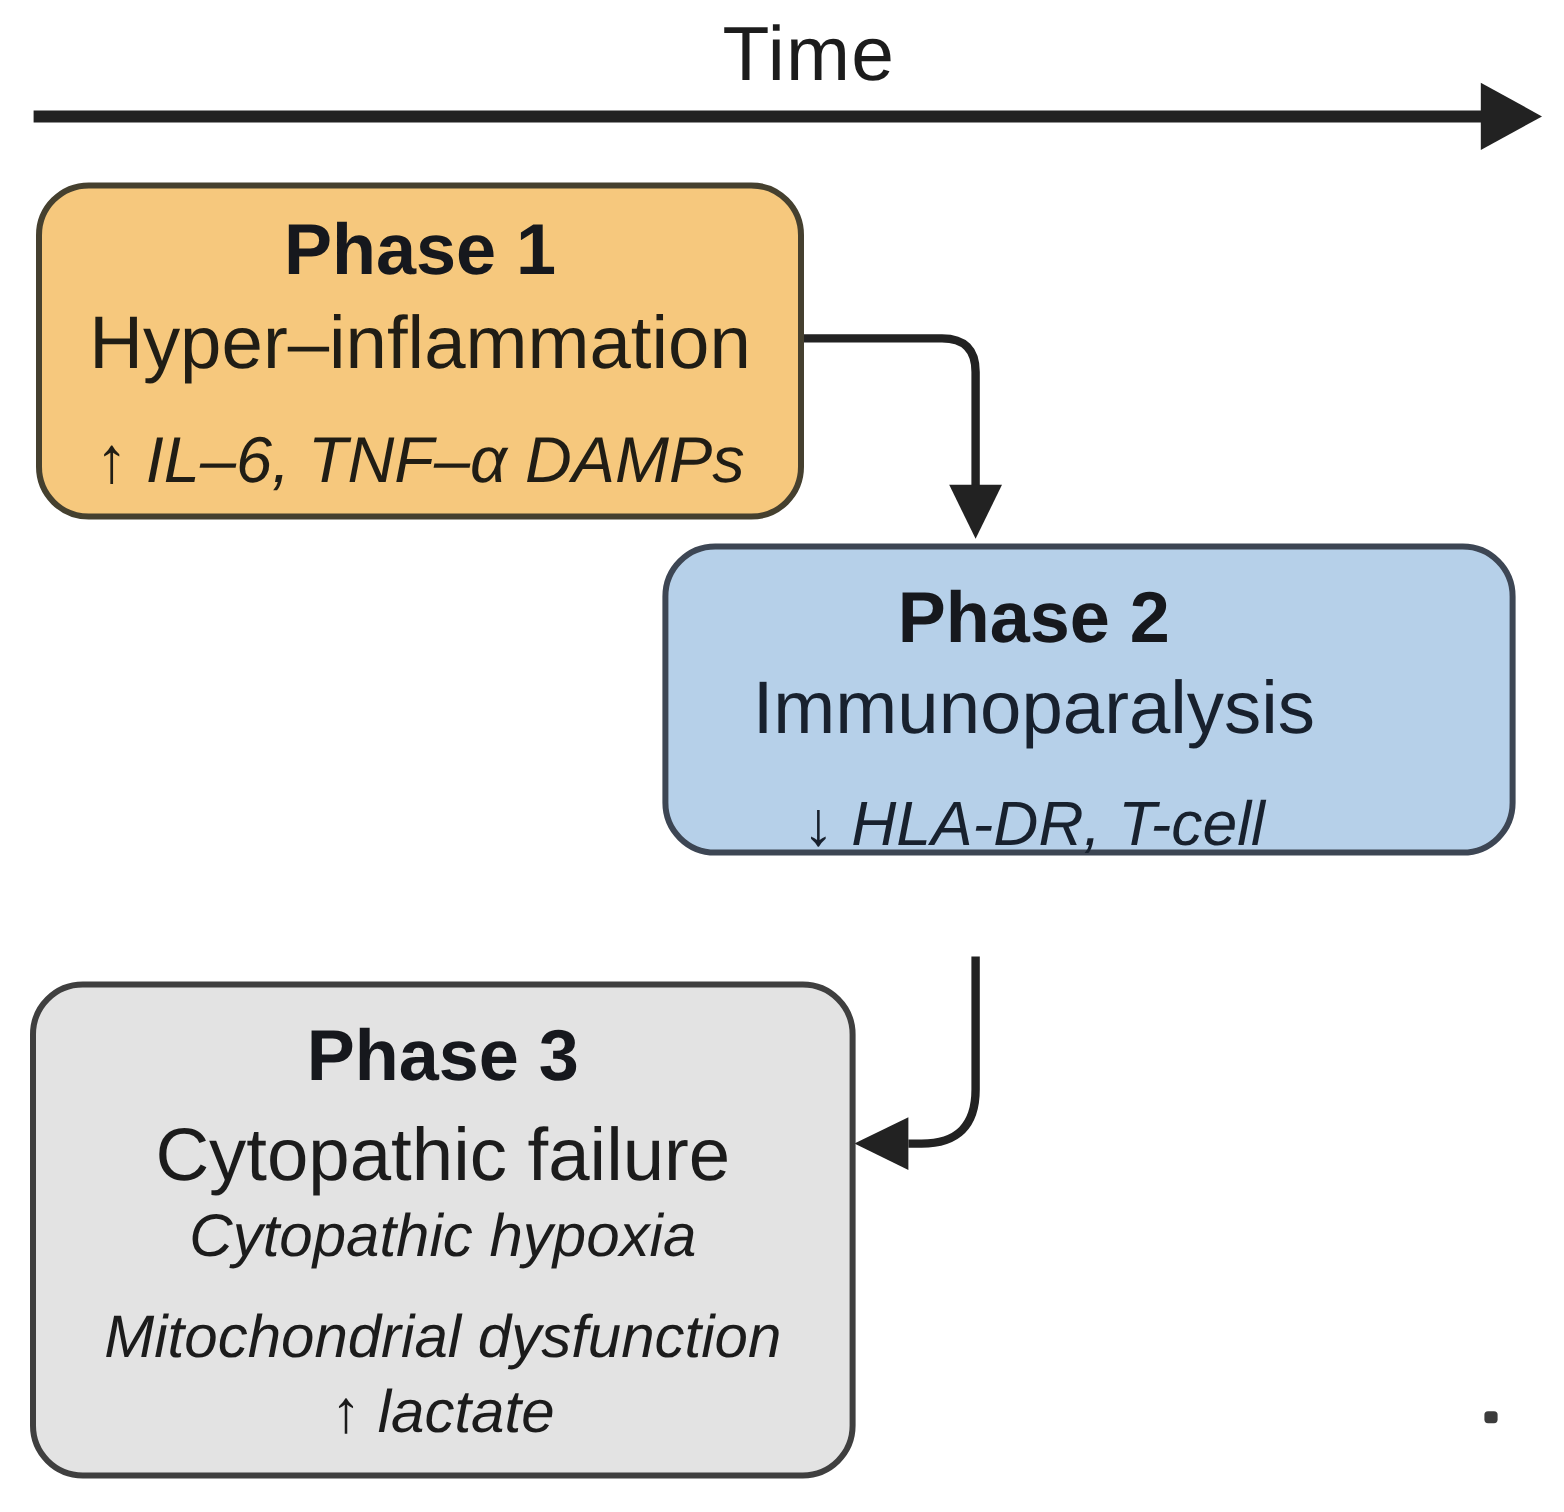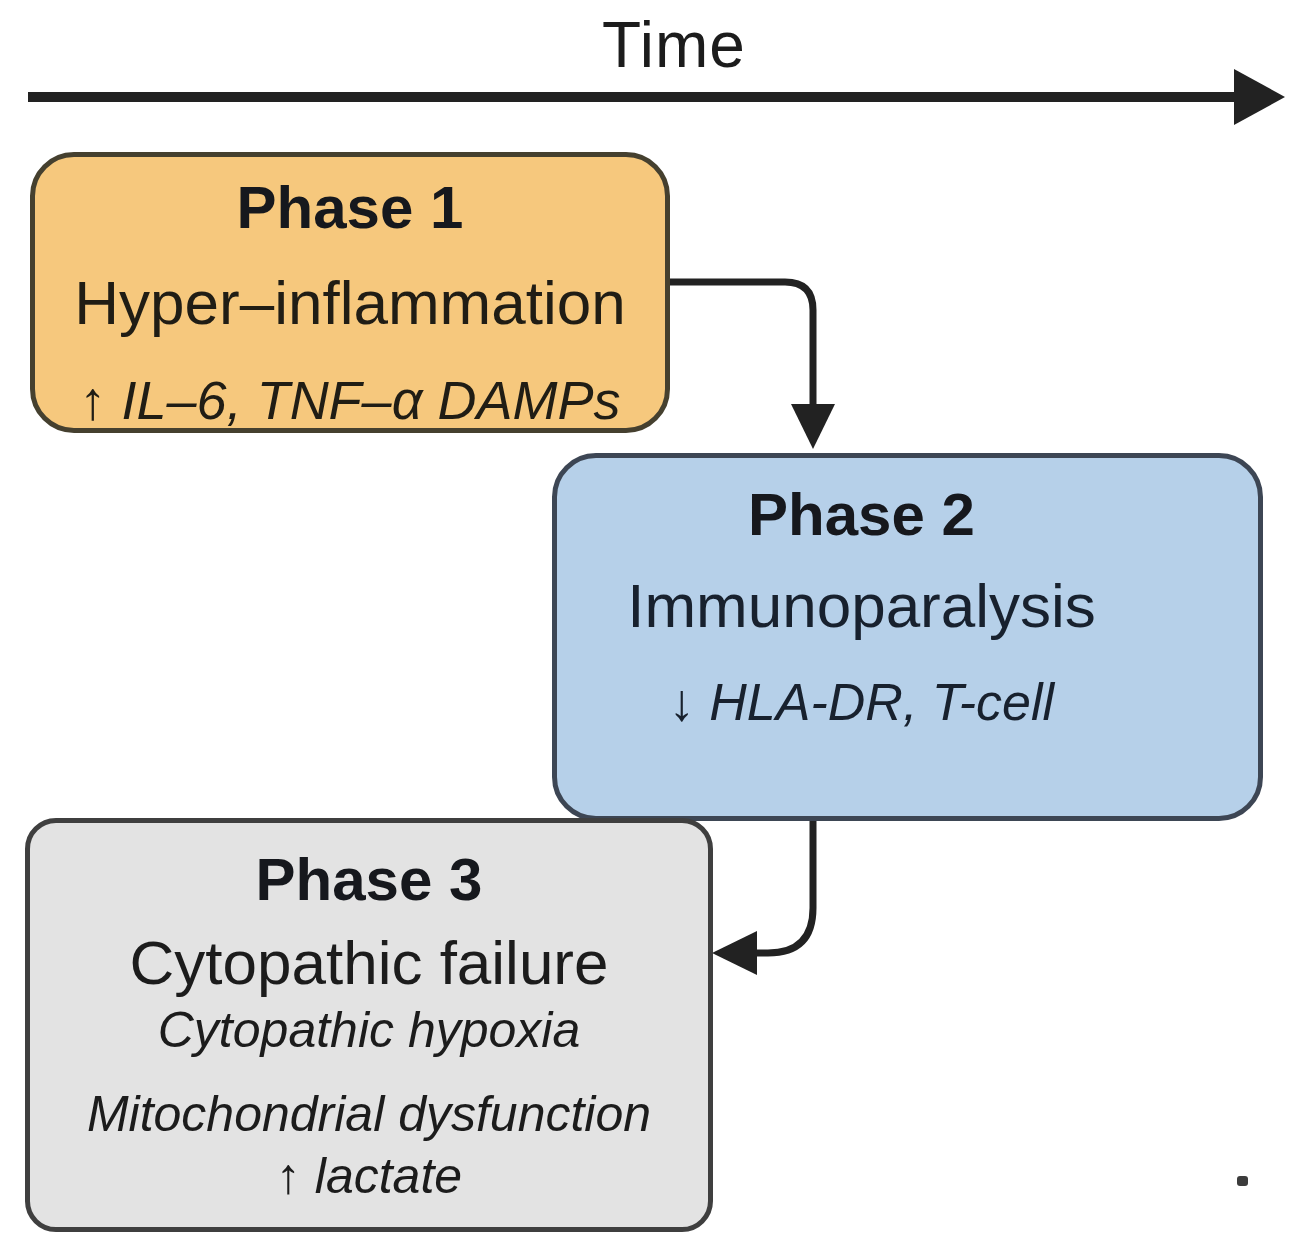--- a/index.html
+++ b/index.html
@@ -13,27 +13,27 @@
   }
   #lines-layer{position:absolute;left:0;top:0;width:1303px;height:1260px;}
   .phase-box{
     position:absolute;box-sizing:border-box;border:5px solid #3a3a3a;border-radius:44px;
     display:flex;flex-direction:column;align-items:center;color:#1d2026;
   }
   .phase-heading{font-size:60px;font-weight:700;line-height:70px;color:#16181d;}
   .phase-name{font-size:62px;font-weight:400;line-height:72px;white-space:nowrap;}
   .phase-detail{font-size:52px;font-weight:400;line-height:62px;white-space:nowrap;font-style:italic;}
   #phase-1{left:30px;top:152px;width:640px;height:281px;padding-top:16px;}
-  #phase-1 .phase-name{margin-top:24px;}
+  #phase-1 .phase-name{margin-top:8px;}
   #phase-1 .phase-detail{margin-top:30px;font-size:54px;}
-  #phase-2{left:552px;top:453px;width:711px;height:368px;padding-top:22px;padding-right:92px;}
-  #phase-2 .phase-name{margin-top:20px;}
+  #phase-2{left:552px;top:453px;width:711px;height:260px;padding-top:22px;padding-right:92px;}
+  #phase-2 .phase-name{margin-top:5px;}
   #phase-2 .detail-0{margin-top:28px;line-height:64px;}
   #phase-2 .detail-1{line-height:64px;}
-  #phase-3{left:25px;top:818px;width:688px;height:414px;padding-top:22px;border-radius:31px;}
+  #phase-3{left:25px;top:818px;width:688px;height:414px;padding-top:22px;}
   #phase-3 .phase-name{margin-top:12px;}
   #phase-3 .phase-detail{font-size:50px;line-height:62px;}
   #phase-3 .detail-0{margin-top:22px;}
   #stray-dot{
     position:absolute;left:1237px;top:1176px;width:11px;height:10px;
     background:#3c3c3c;border-radius:3px;
   }
 </style>
 </head>
 <body>

